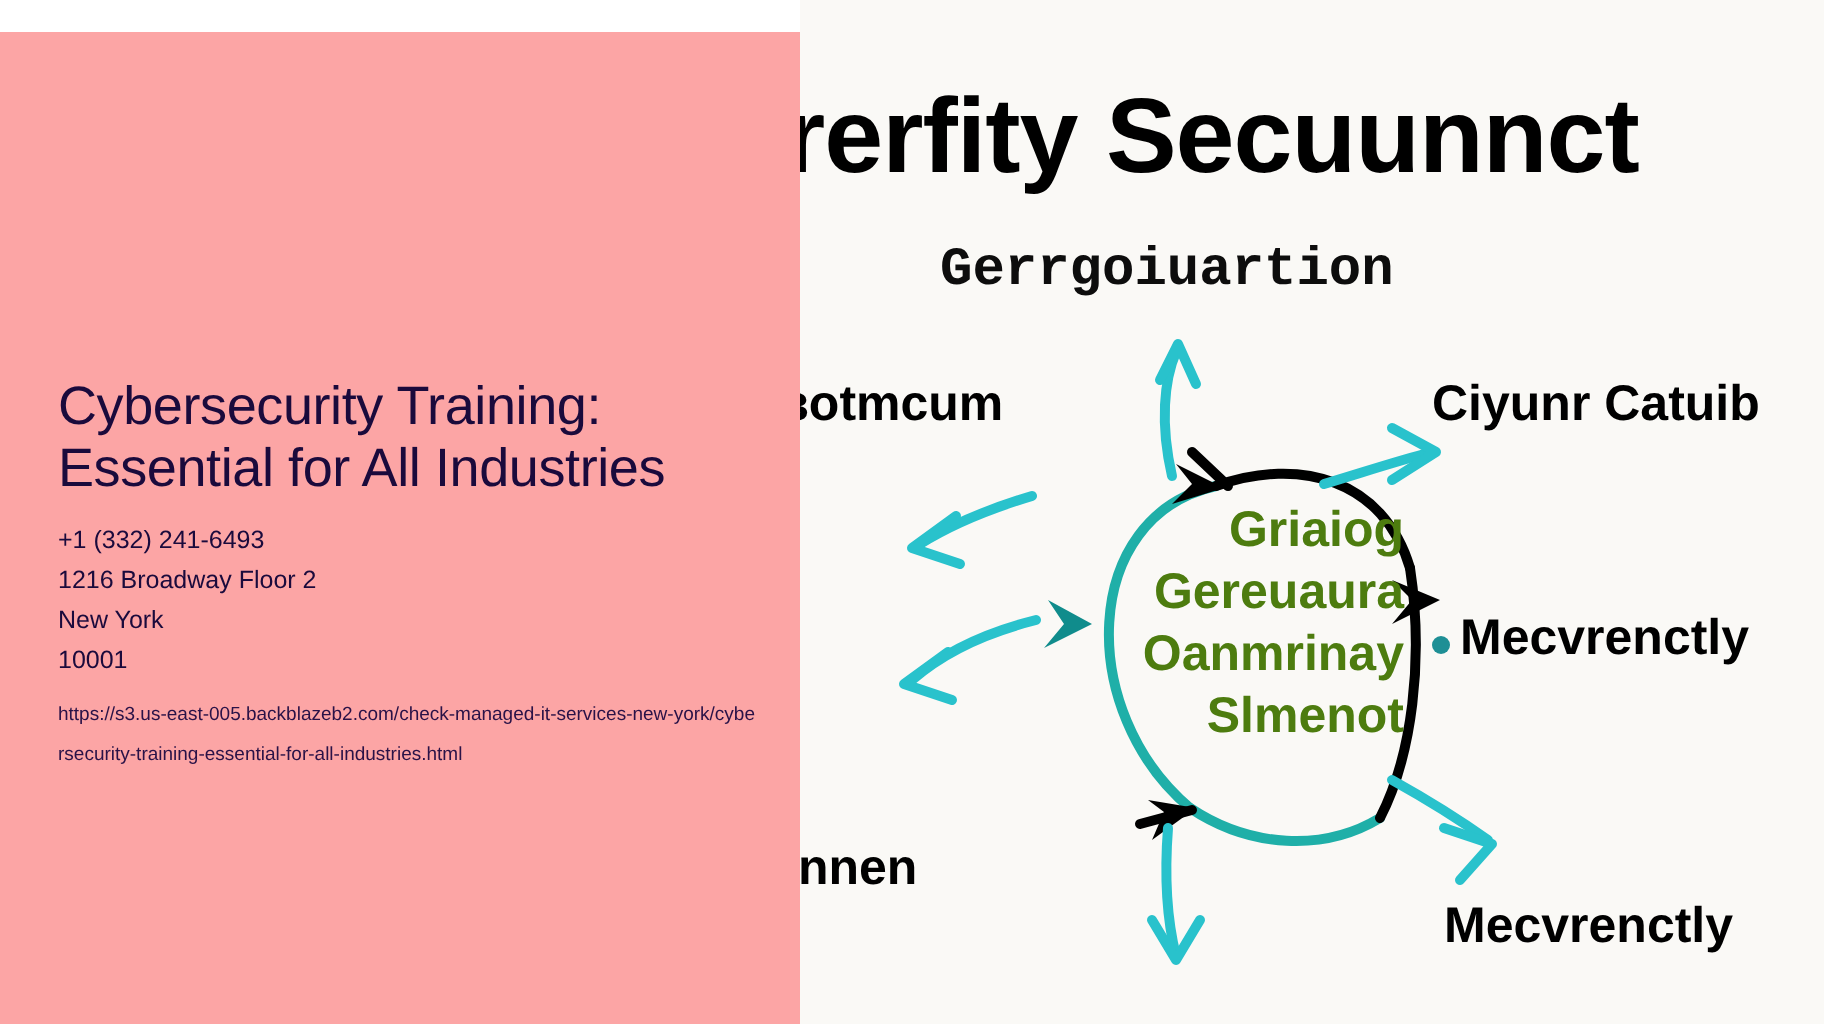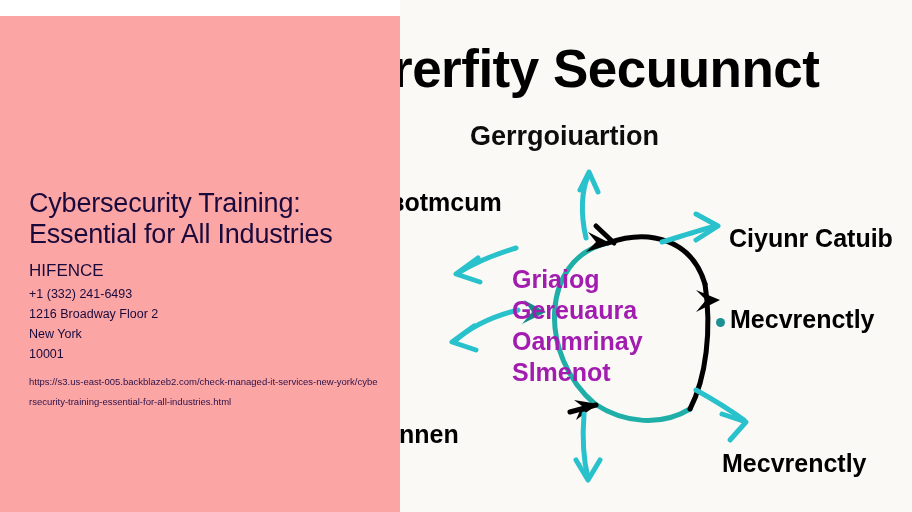--- a/index.html
+++ b/index.html
@@ -102,43 +102,42 @@
     font-size: 53px;
     font-weight: bold;
     color: #000000;
     white-space: nowrap;
     letter-spacing: -0.5px;
   }
   .illu-subheading {
     position: absolute;
     left: 70px;
     top: 121px;
-    font-family: Liberation Sans, sans-serif;
+    font-family: Liberation Mono, monospace;
     font-size: 27px;
     font-weight: bold;
     color: #0D0D0D;
     white-space: nowrap;
   }
   .node-label {
     position: absolute;
     font-family: "Liberation Sans", sans-serif;
     font-weight: bold;
     color: #000000;
     white-space: nowrap;
   }
   .label-left-top {
     left: -8px;
     top: 188px;
     font-size: 25px;
   }
   .label-right-top {
-    left: 329px;
+    left: 316px;
     top: 188px;
     font-size: 25px;
-    margin-top: 36px;
   }
   .label-right-mid {
     left: 330px;
     top: 305px;
     font-size: 25px;
   }
   .label-left-bottom {
     left: -8px;
     top: 420px;
     font-size: 25px;
@@ -147,27 +146,26 @@
     left: 322px;
     top: 420px;
     font-size: 25px;
     margin-top: 29px;
   }
   .center-text {
     position: absolute;
     left: 112px;
     top: 250px;
     width: 190px;
-    text-align: left;
-    font-family: "Liberation Sans", sans-serif;
-    font-size: 25px;
-    font-weight: bold;
-    color: #a21caf;
+    text-align: right;
+    font-family: "Liberation Sans", sans-serif;
+    font-size: 25px;
+    font-weight: bold;
+    color: #4d7c0f;
     line-height: 31px;
-    margin-top: 14px;
   }
   .bullet-dot {
     position: absolute;
     left: 316px;
     top: 318px;
     width: 9px;
     height: 9px;
     border-radius: 50%;
     background: #1E8F95;
   }
@@ -175,21 +173,20 @@
 </head>
 <body>
 
 <div class="page">
 
   <div class="left-panel">
     <div class="info-block">
 
       <h1 class="article-title">Cybersecurity Training: Essential for All Industries</h1>
 
-      <div class="company-name">HIFENCE</div>
 
       <div class="contact-line">+1 (332) 241-6493</div>
 
       <div class="contact-line">1216 Broadway Floor 2</div>
 
       <div class="contact-line">New York</div>
 
       <div class="contact-line">10001</div>
 
       <a class="source-url" href="#">https://s3.us-east-005.backblazeb2.com/check-managed-it-services-new-york/cybersecurity-training-essential-for-all-industries.html</a>

